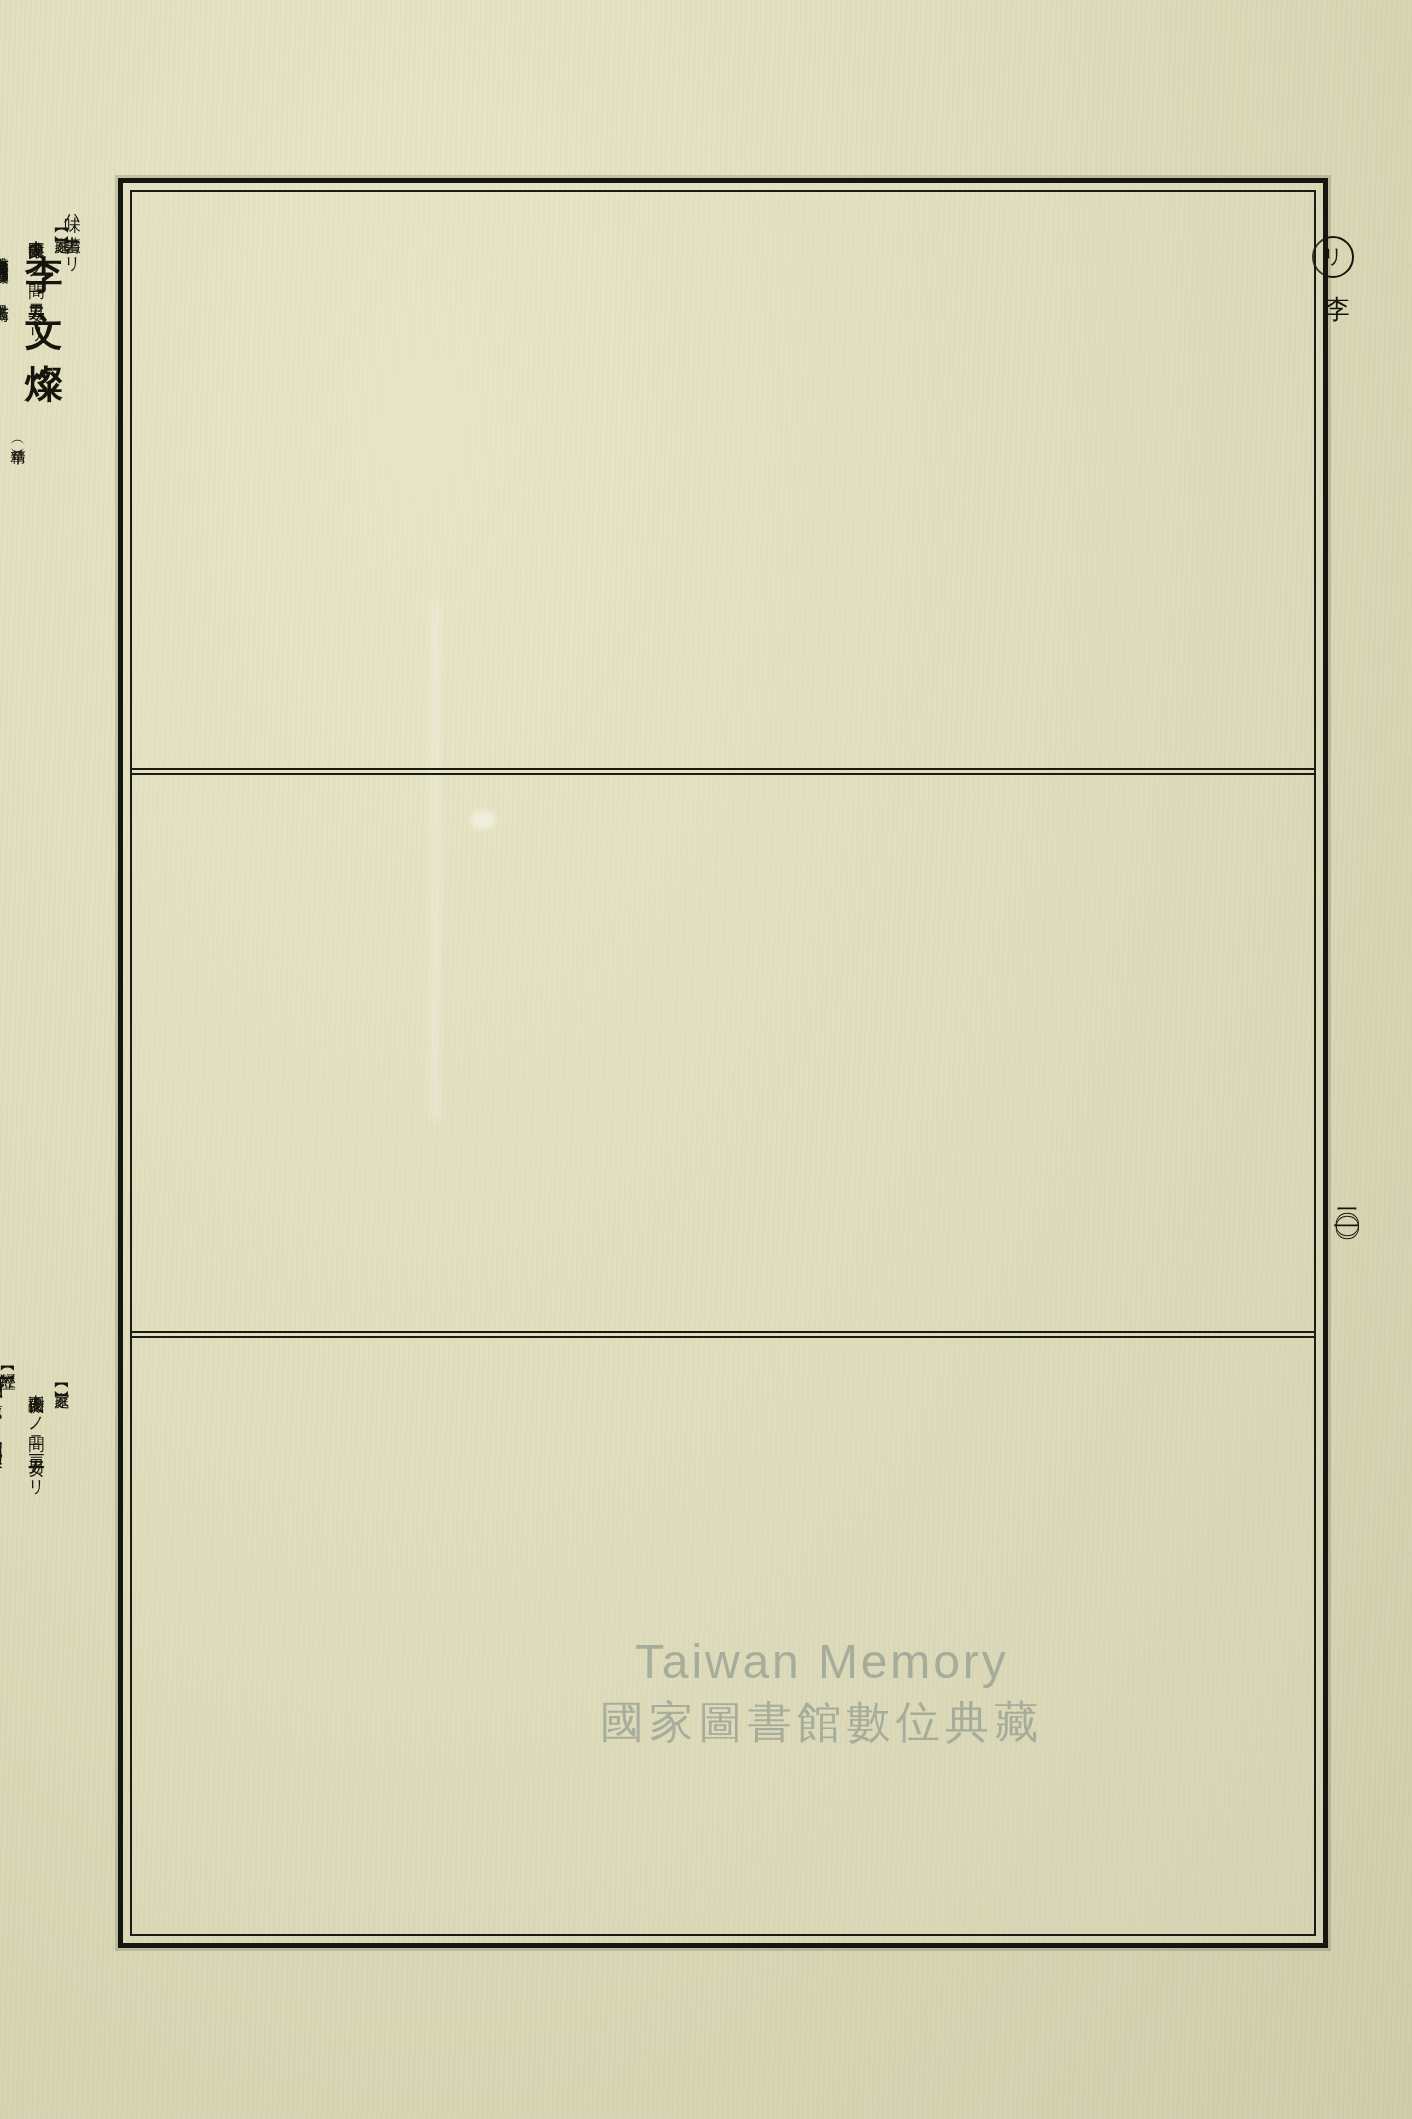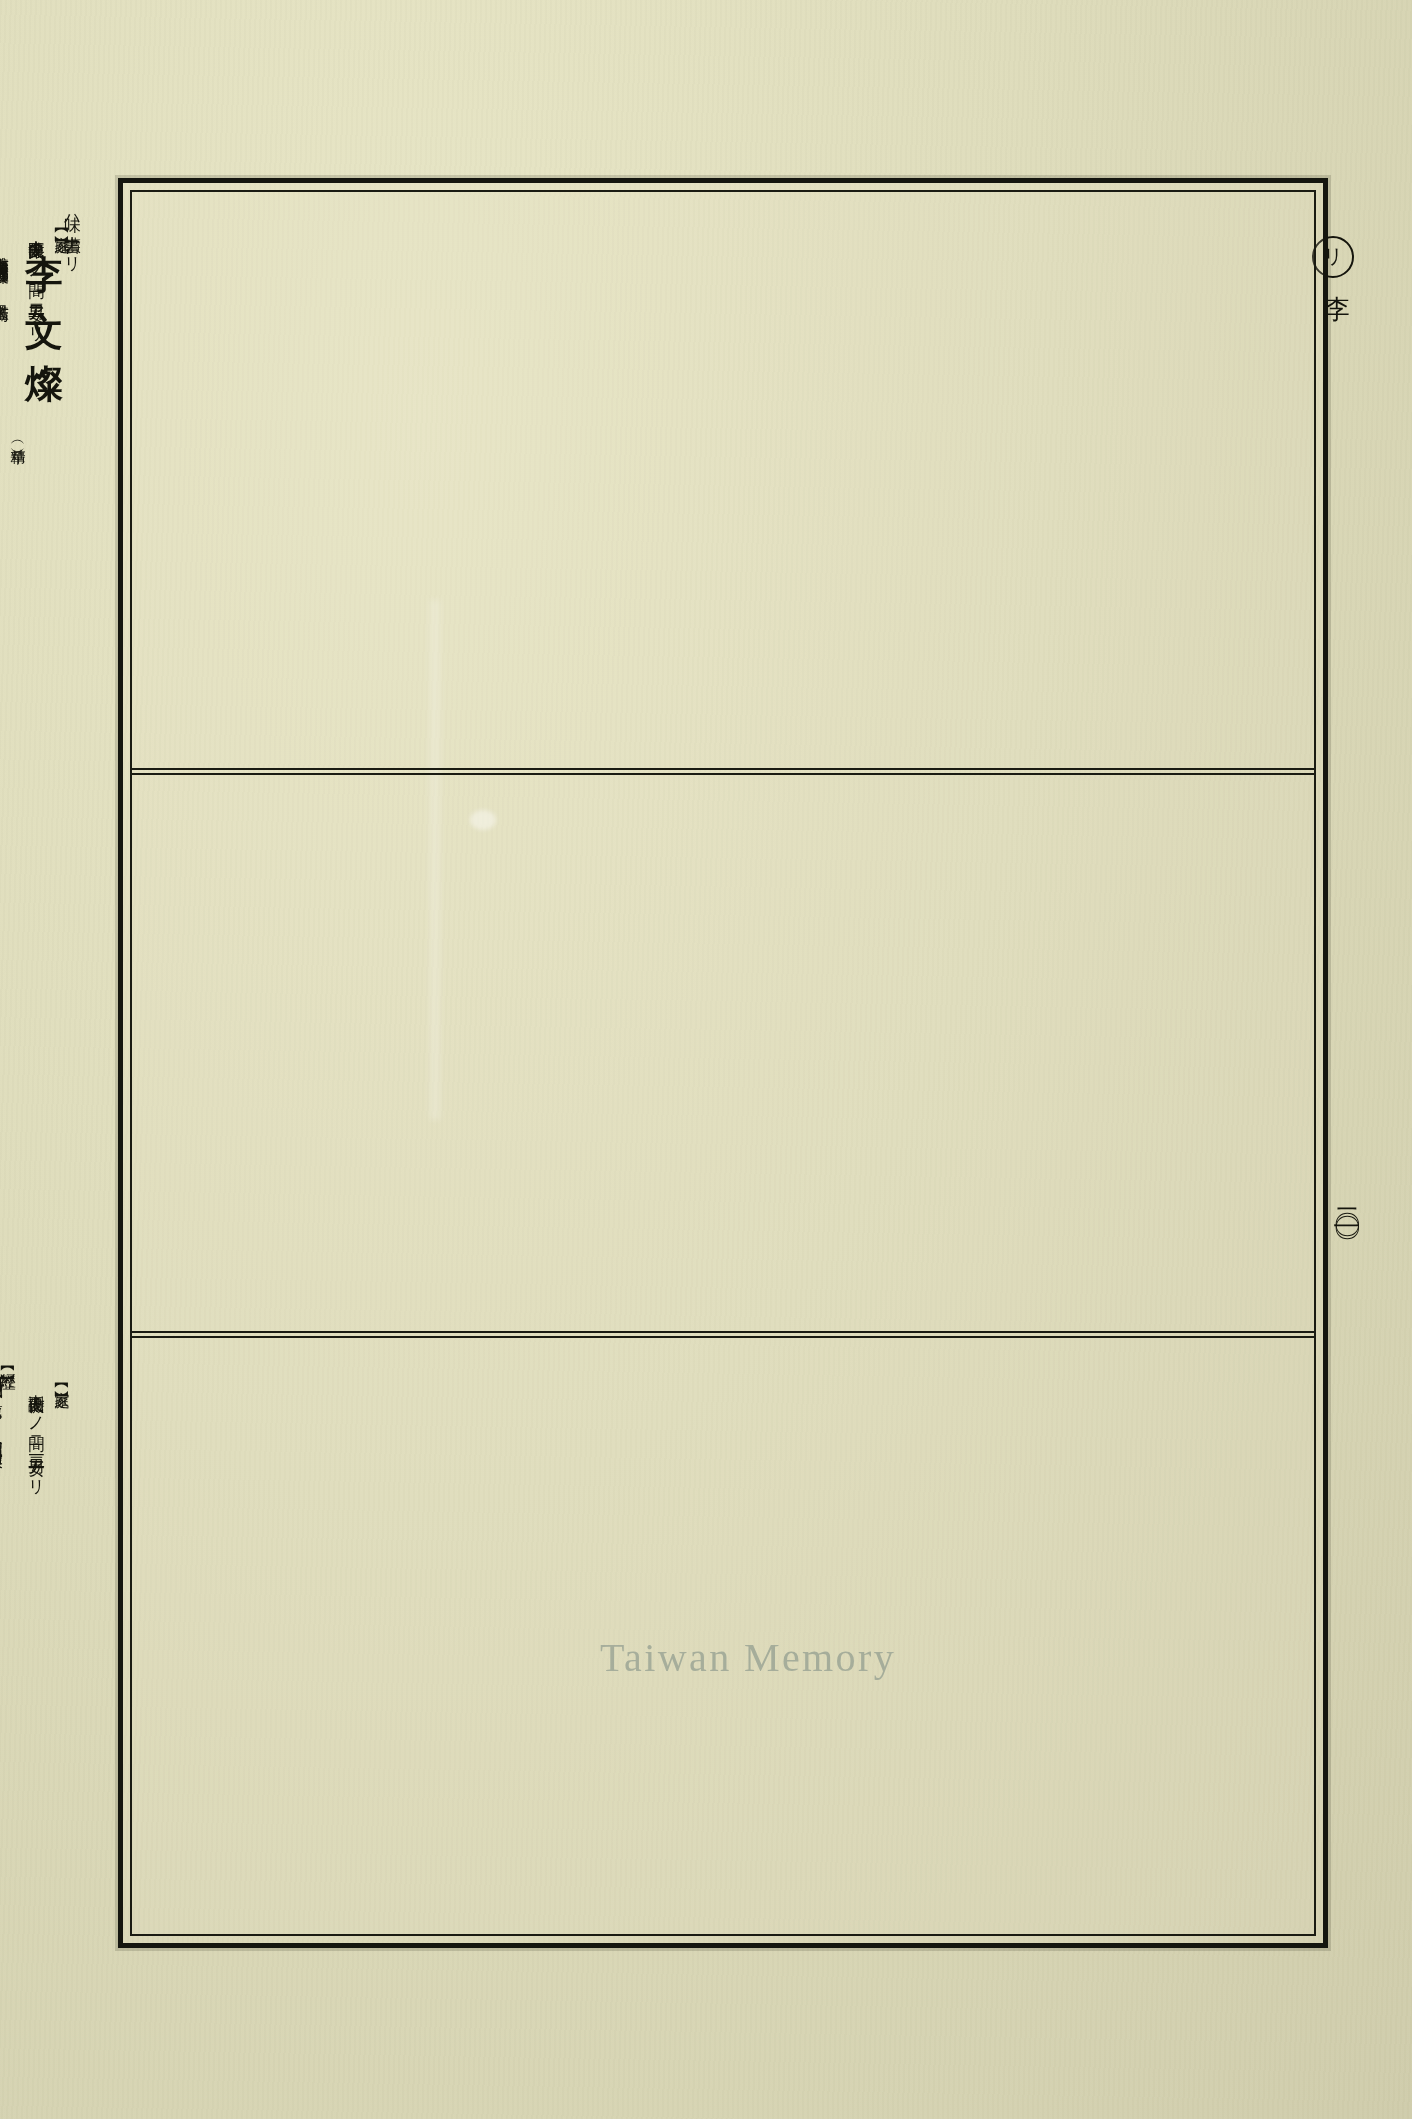--- a/index.html
+++ b/index.html
@@ -96,22 +96,22 @@
     pointer-events:none;opacity:0.55;
   }
   #wm .cal{
     font-family:"DejaVu Serif",serif;
     font-size:120px;color:#6e7c76;
     letter-spacing:0.02em;
     text-shadow:0 0 3px rgba(90,110,100,0.4);
     white-space:nowrap;
   }
   #wm .lat{
-    font-family:Liberation Serif, serif;
-    font-size:40px;color:#7a8a82;letter-spacing:0.06em;margin-top:-6px;text-align:center;
+    font-family:Liberation Sans, sans-serif;
+    font-size:48px;color:#7a8a82;letter-spacing:0.06em;margin-top:-6px;text-align:center;
   }
   #wm .lib{
     font-size:44px;color:#7b8a82;letter-spacing:0.12em;margin-top:4px;white-space:nowrap;
   }
   
   .blot{position:absolute;border-radius:50%;background:rgba(40,40,30,0.25);filter:blur(2px);}
   .streak{position:absolute;background:rgba(255,255,255,0.25);filter:blur(3px);}
 </style>
 </head>
 <body>
@@ -163,14 +163,15 @@
 高雄市鹽埕町ニ於テ開業シテ現在ニ及ブ　昭和五年十二月高
 雄市協議會員ヲ命セラレ再任シテ現在ニ至ル　趣味ハ讀書
 音樂ナリ</div>
       <div class="v tag" style="position:absolute;right:106px;top:1178px;height:56px;">【經歴】</div>
 
     </div>
   </div>
 
   <div id="wm">
     <div class="lat">Taiwan Memory</div>
+    <div class="lib">國家圖書館數位典藏</div>
   </div>
 </div>
 
 </body></html>

